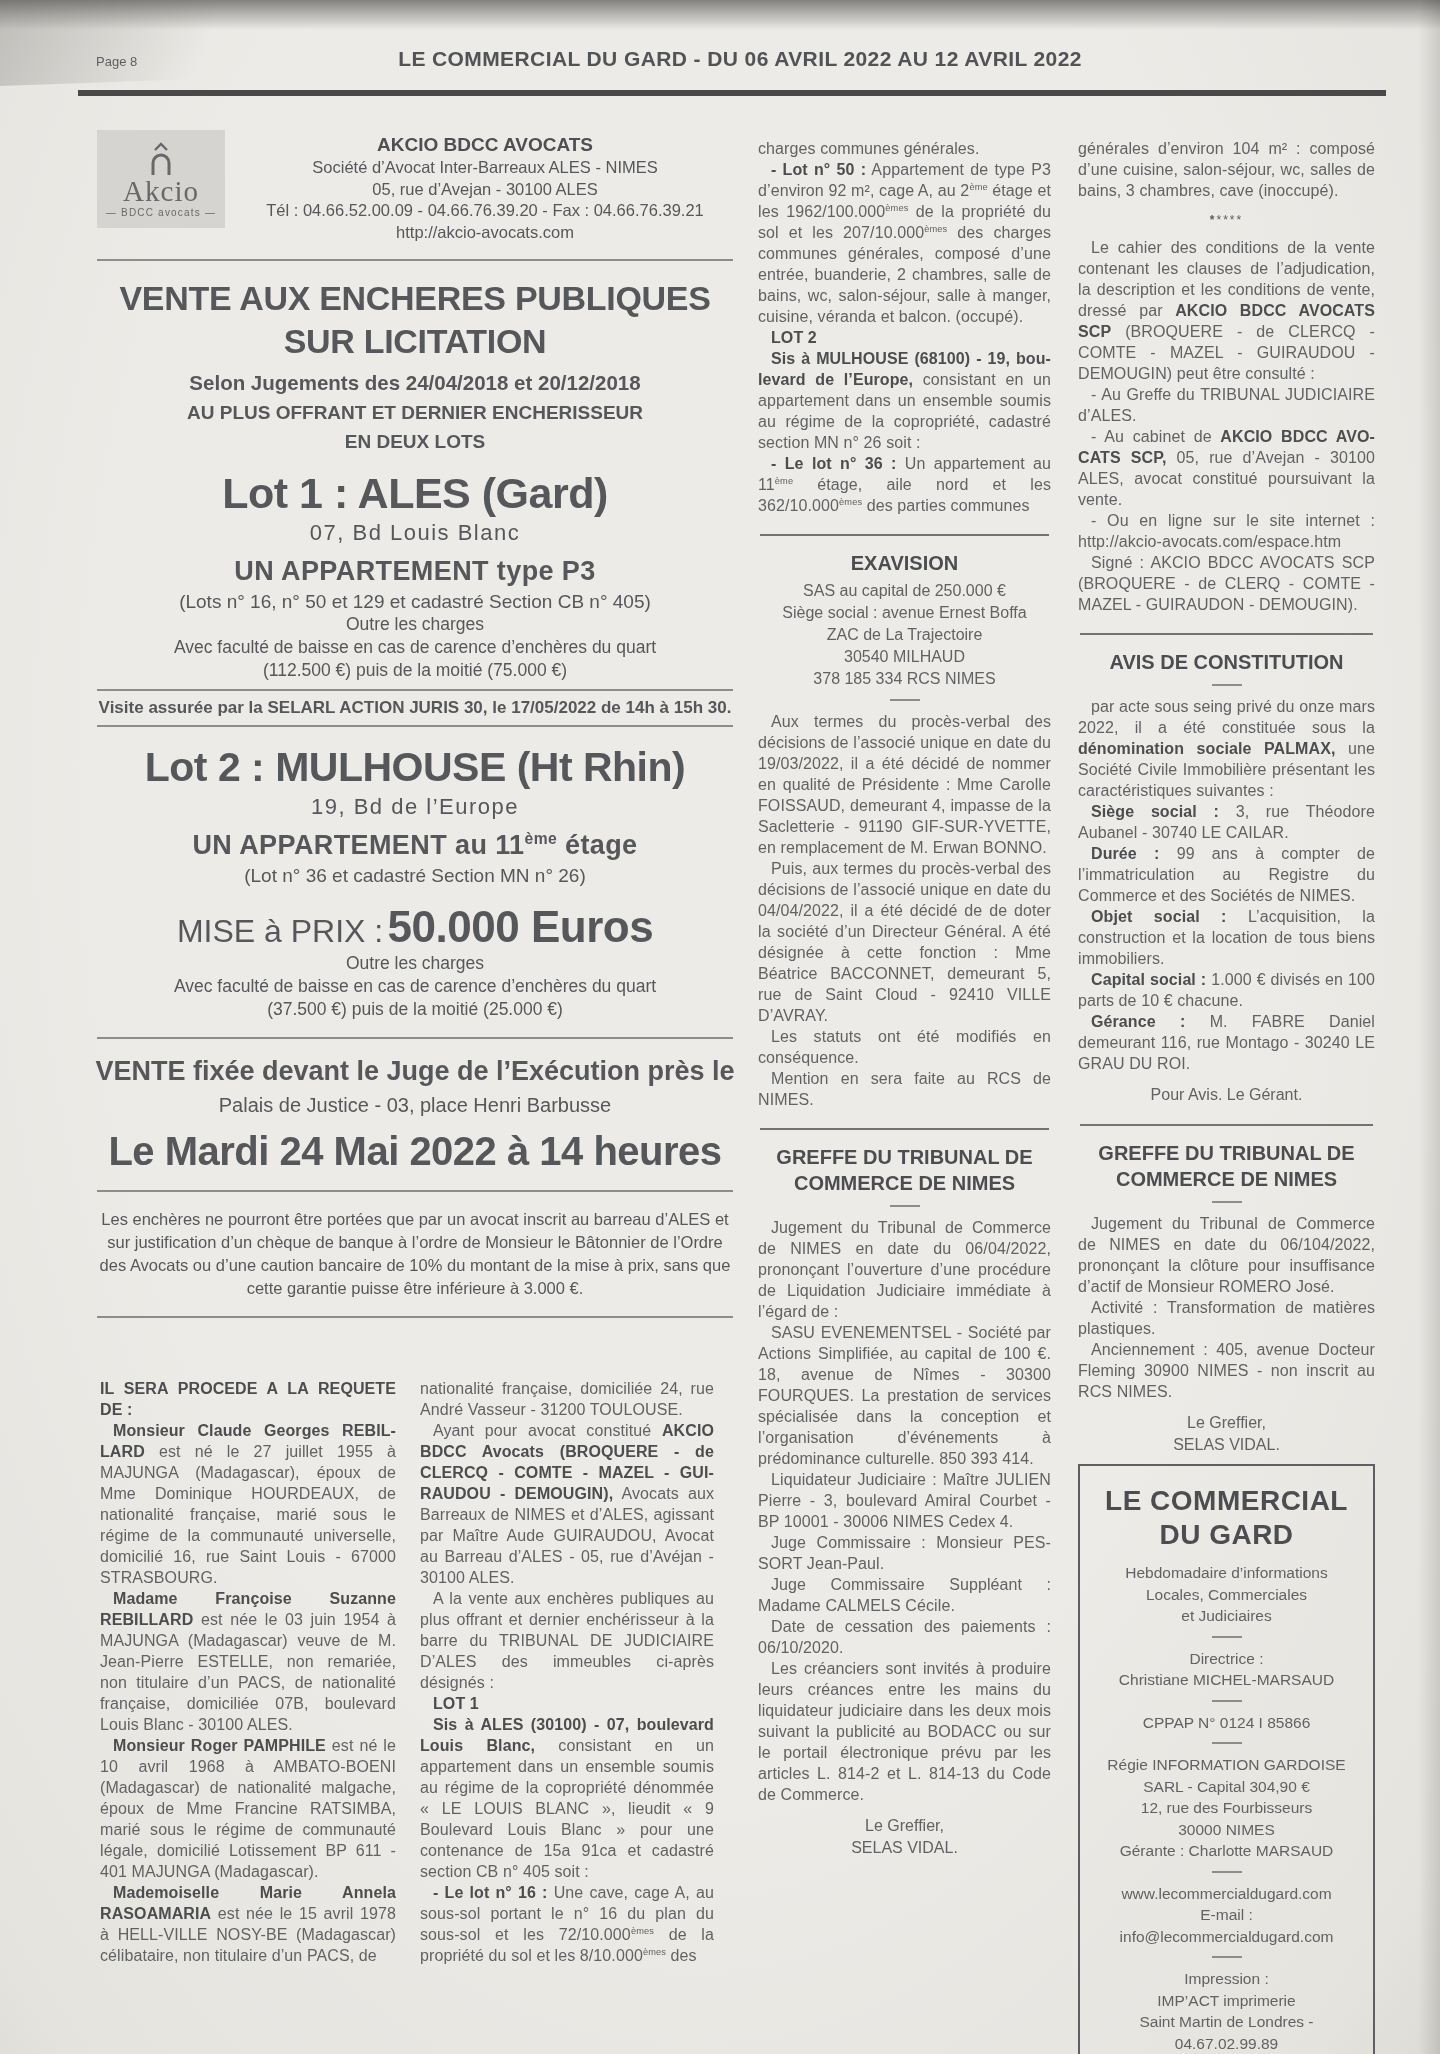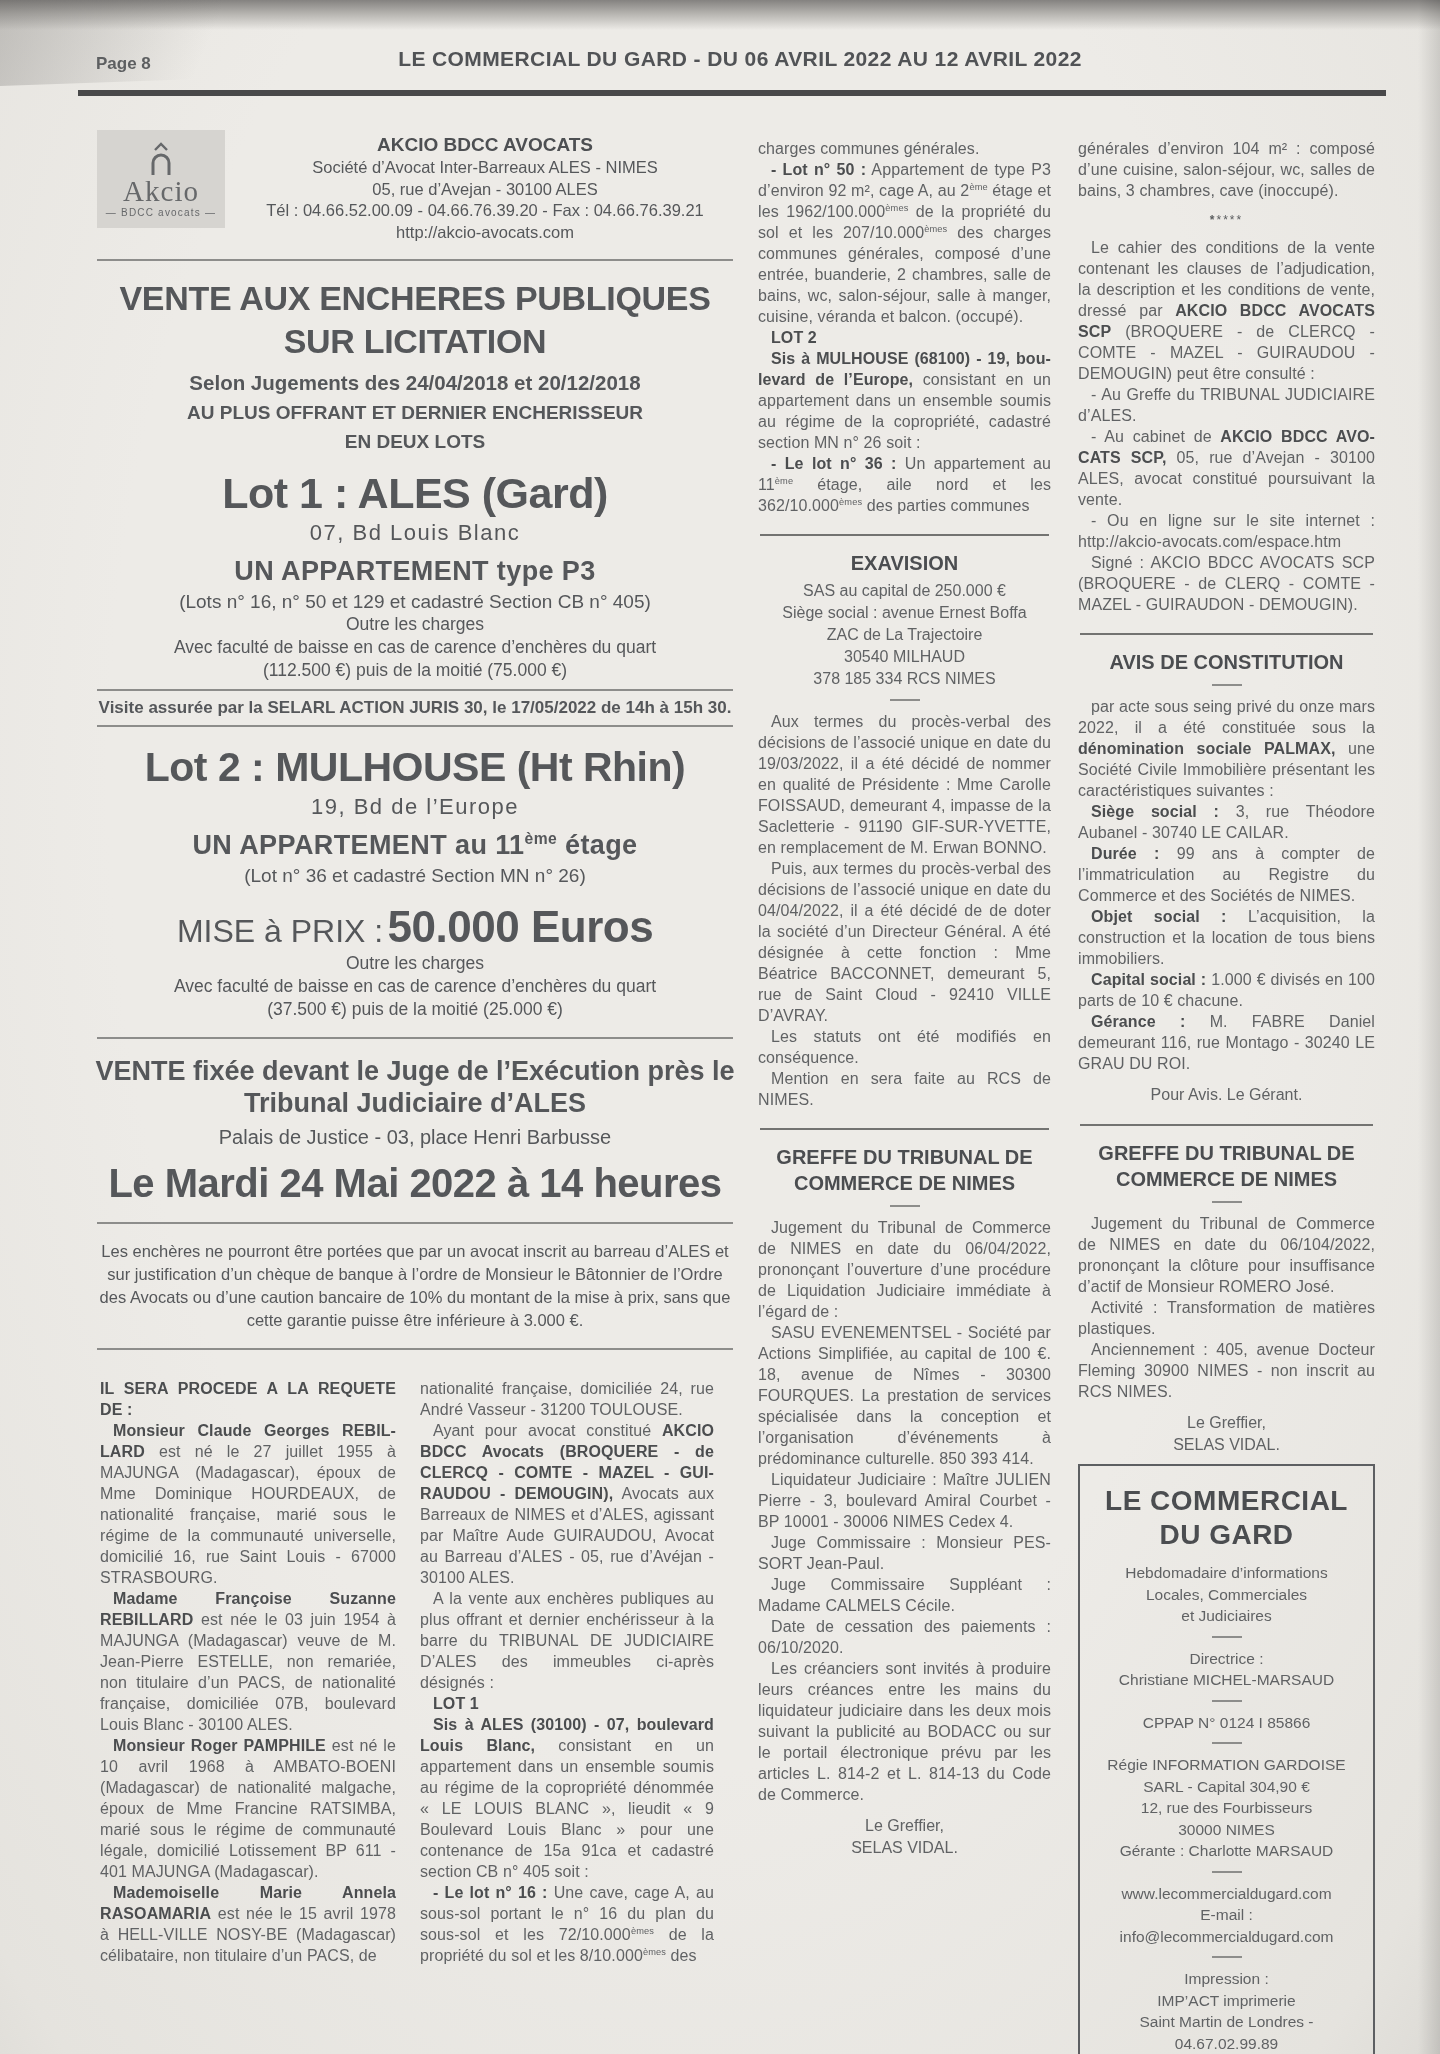--- a/index.html
+++ b/index.html
@@ -8,21 +8,21 @@
     background:radial-gradient(ellipse at 48% 38%, #edebe7 55%, #e5e3de 92%, #dddbd6 100%);
     font-family:"Liberation Sans", sans-serif;color:#606264;
   }
   .topshade{position:absolute;left:0;top:0;width:100%;height:30px;
     background:linear-gradient(#848280,#b5b3af 45%,rgba(181,179,175,0));}
   .edge-right{position:absolute;right:0;top:0;width:22px;height:100%;
     background:linear-gradient(90deg,rgba(0,0,0,0),rgba(0,0,0,0.12));}
   .corner-fold{position:absolute;left:-40px;top:-30px;width:420px;height:110px;
     background:linear-gradient(115deg,rgba(90,88,86,0.35),rgba(90,88,86,0) 60%);transform:rotate(-2deg);}
   
-  .pagenum{position:absolute;left:96px;top:54px;font-size:17px;color:#5d5f61;font-weight:bold;}
+  .pagenum{position:absolute;left:96px;top:54px;font-size:13px;color:#5d5f61;}
   .masthead{position:absolute;left:90px;top:47px;width:1300px;text-align:center;
     font-size:21px;font-weight:bold;color:#515356;letter-spacing:.4px;}
   .headrule{position:absolute;left:78px;top:90px;width:1308px;height:6px;background:#49494a;}
   
   .ad{position:absolute;left:85px;top:112px;width:660px;color:#55575a;}
   .ad-head{display:flex;align-items:flex-start;}
   .logo{width:128px;height:98px;background:#d6d4d0;margin:18px 0 0 12px;
     display:flex;flex-direction:column;align-items:center;justify-content:center;color:#66686a;flex:none;}
   .logo .word{font-family:"Liberation Serif", serif;font-size:29px;line-height:29px;letter-spacing:1px;}
   .logo .sub{font-size:10px;letter-spacing:1.2px;margin-top:1px;}
@@ -127,21 +127,20 @@
     <div class="mise">
       <span class="lbl">MISE à PRIX :</span>
       <span class="val">50.000 Euros</span>
     </div>
     <div class="note">Outre les charges</div>
     <div class="note">Avec faculté de baisse en cas de carence d’enchères du quart</div>
     <div class="note">(37.500 €) puis de la moitié (25.000 €)</div>
 
     <div class="adrule"></div>
     <div class="vente1">VENTE fixée devant le Juge de l’Exécution près le</div>
-    <div class="vente1">Tribunal Judiciaire d’ALES</div>
     <div class="vente3">Palais de Justice - 03, place Henri Barbusse</div>
     <div class="vdate">Le Mardi 24 Mai 2022 à 14 heures</div>
     <div class="adrule"></div>
     <div class="conds">Les enchères ne pourront être portées que par un avocat inscrit au barreau d’ALES et sur justification d’un chèque de banque à l’ordre de Monsieur le Bâtonnier de l’Ordre des Avocats ou d’une caution bancaire de 10% du montant de la mise à prix, sans que cette garantie puisse être inférieure à 3.000 €.</div>
     <div class="adrule"></div>
   </section>
 
   <section class="col colA">
       <p class="jp ni"><b>IL SERA PROCEDE A LA REQUETE DE :</b></p>
       <p class="jp"><b>Monsieur Claude Georges REBIL-LARD</b> est né le 27 juillet 1955 à MAJUNGA (Madagascar), époux de Mme Dominique HOURDEAUX, de nationalité française, marié sous le régime de la communauté universelle, domicilié 16, rue Saint Louis - 67000 STRASBOURG.</p>

